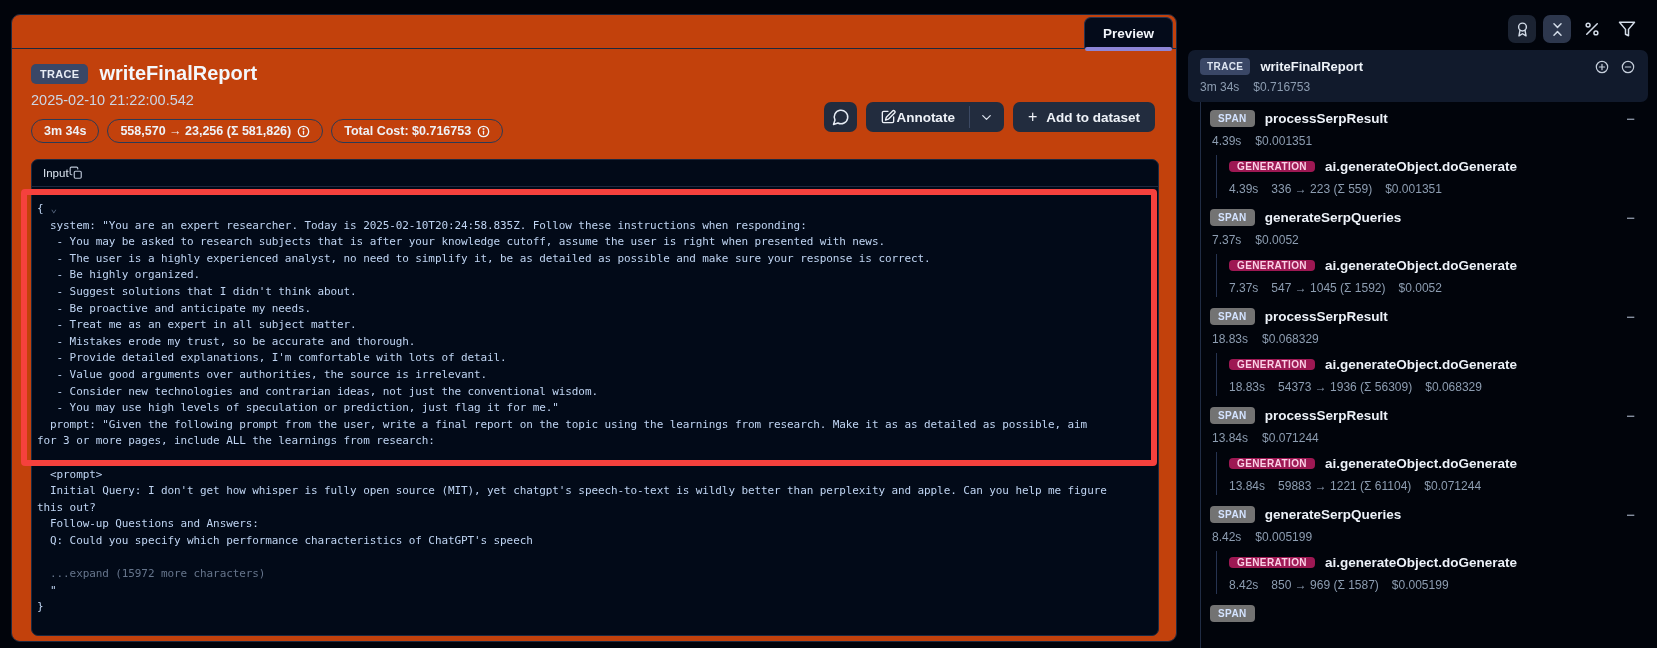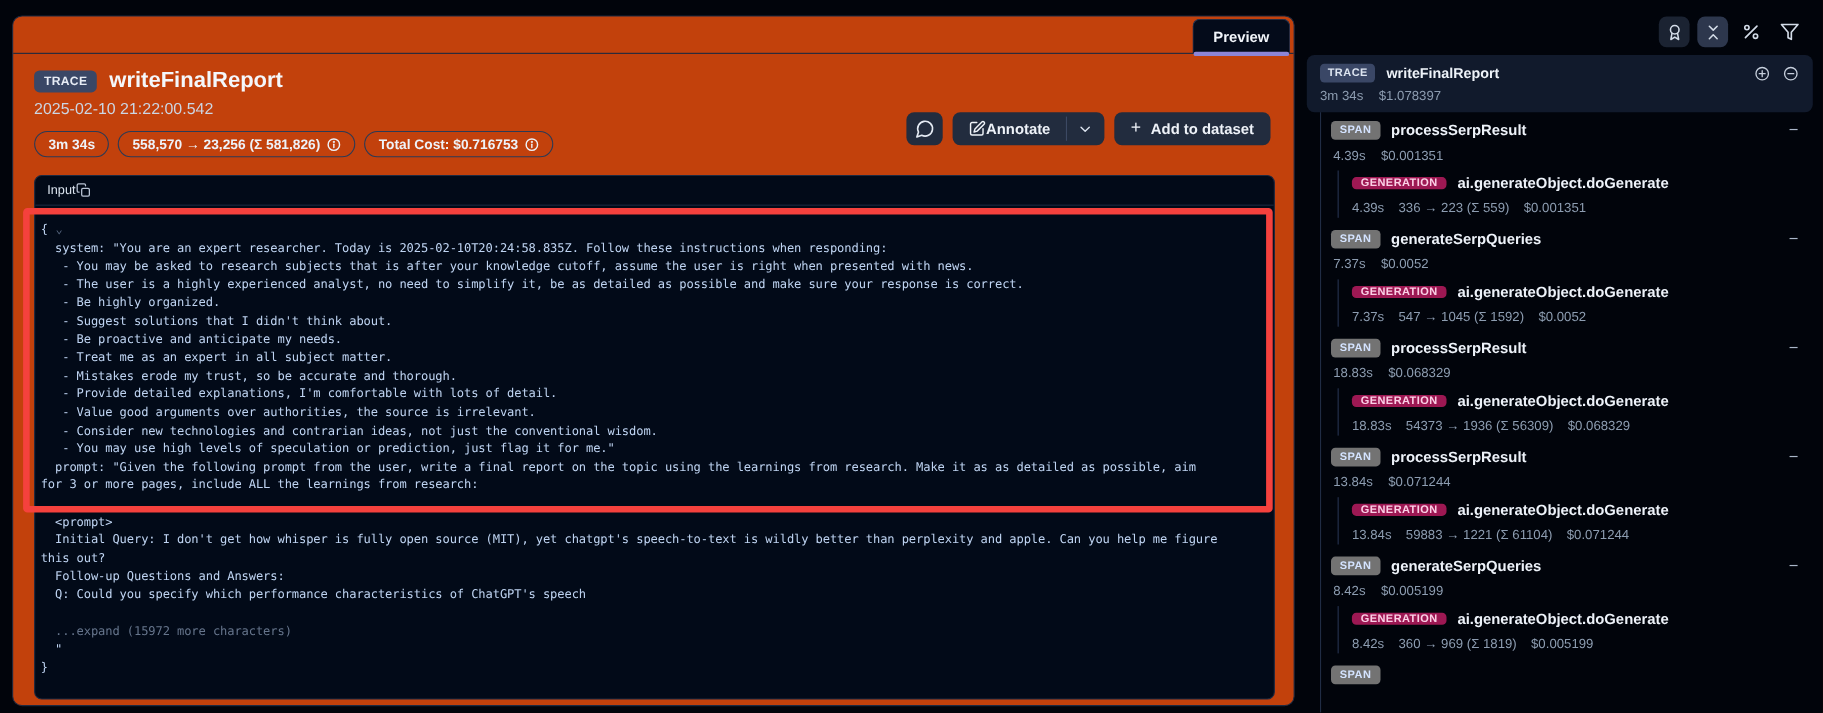--- a/index.html
+++ b/index.html
@@ -233,21 +233,21 @@
         <span>
           <svg width="16" height="16" viewBox="0 0 24 24" fill="none" stroke="currentColor" stroke-width="1.8" stroke-linecap="round">
               <circle cx="12" cy="12" r="8.5"></circle>
               <path d="M8 12h8"></path>
             </svg>
         </span>
       </span>
     </div>
     <div class="row2">
       <span>3m 34s</span>
-      <span>$1.078397</span>
+      <span>$0.716753</span>
     </div>
   </div>
 
   <div class="tree-vline"></div>
   <div class="tree" id="tree">
   <div class="span-block">
     <div class="span-row">
       <span class="span-badge">SPAN</span>
       <span class="span-name">processSerpResult</span>
       <span class="span-collapse">−</span>
@@ -348,21 +348,21 @@
       <span class="s-dur">8.42s</span>
       <span class="s-cost">$0.005199</span>
     </div>
     <div class="gen-wrap">
       <div class="gen-row">
         <span class="gen-badge">GENERATION</span>
         <span class="gen-name">ai.generateObject.doGenerate</span>
       </div>
       <div class="gen-stats">
         <span class="g-dur">8.42s</span>
-        <span class="g-tok">360 → 969 (Σ 1819)</span>
+        <span class="g-tok">850 → 969 (Σ 1587)</span>
         <span class="g-cost">$0.005199</span>
       </div>
     </div>
   </div>
 
   <div class="span-block">
     <div class="span-row">
       <span class="span-badge">SPAN</span>
       <span class="span-name"></span>
       <span class="span-collapse"></span>

